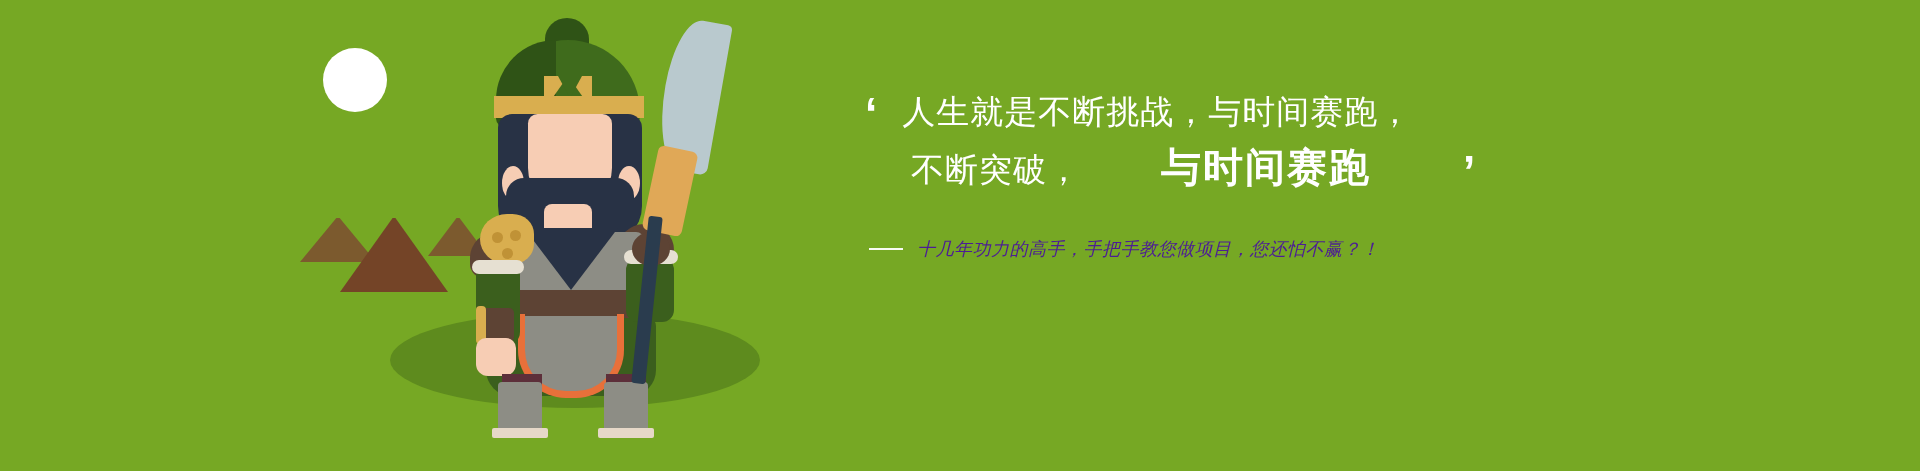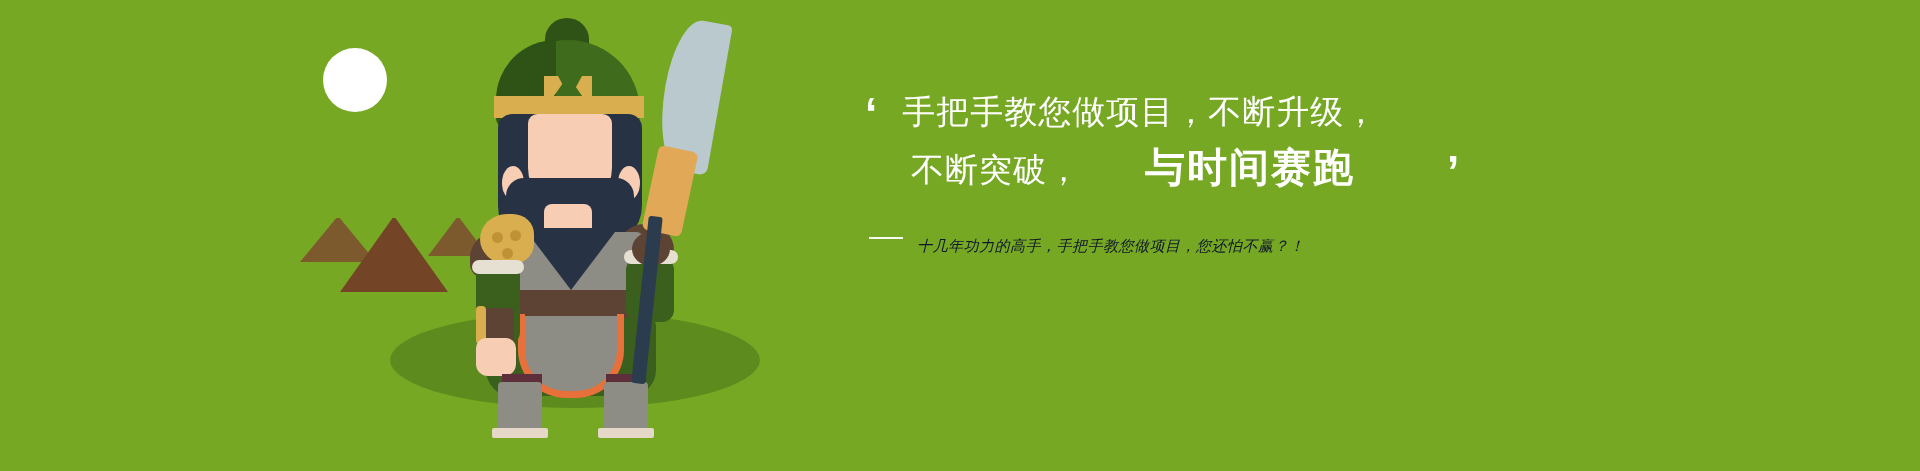--- a/index.html
+++ b/index.html
@@ -230,31 +230,31 @@
     font-size:44px;line-height:1;font-weight:bold;margin-right:24px;
     position:relative;top:6px;
   }
   .line2{
     display:flex;align-items:baseline;
     font-size:33px;line-height:58px;letter-spacing:1px;
     margin-left:46px;white-space:nowrap;gap:48px;
   }
   .emph{
     font-size:40px;font-weight:bold;letter-spacing:2px;
-    margin-left:16px;
+    margin-left:32px;
   }
   .qmark-close{
     font-size:44px;line-height:1;font-weight:bold;margin-left:44px;
     position:relative;top:6px;
   }
   .subline{
-    display:flex;align-items:flex-start;
+    display:flex;align-items:center;
     margin-top:38px;margin-left:4px;
-    font-size:15px;font-style:italic;letter-spacing:.5px;
-    white-space:nowrap;color:#0f172a;
+    font-size:18px;font-style:italic;letter-spacing:.5px;
+    white-space:nowrap;color:#4c1d95;
   }
   .dash{
     display:inline-block;width:34px;height:2px;background:#ffffff;
     margin-right:14px;opacity:.95;
   }
 </style>
 </head>
 <body>
 
 <div id="banner">
@@ -327,21 +327,21 @@
   <div class="weapon">
     <div class="blade"></div>
     <div class="collar"></div>
     <div class="shaft"></div>
   </div>
 
   <div class="textblock">
 
     <div class="line1">
       <span class="qmark">‘</span>
-      <span>手把手教您做项目，不断升级，</span>
+      <span>人生就是不断挑战，与时间赛跑，</span>
     </div>
 
     <div class="line2">
       <span>不断突破，</span>
       <span class="emph">与时间赛跑</span>
       <span class="qmark-close">’</span>
     </div>
 
     <div class="subline">
       <span class="dash"></span>

